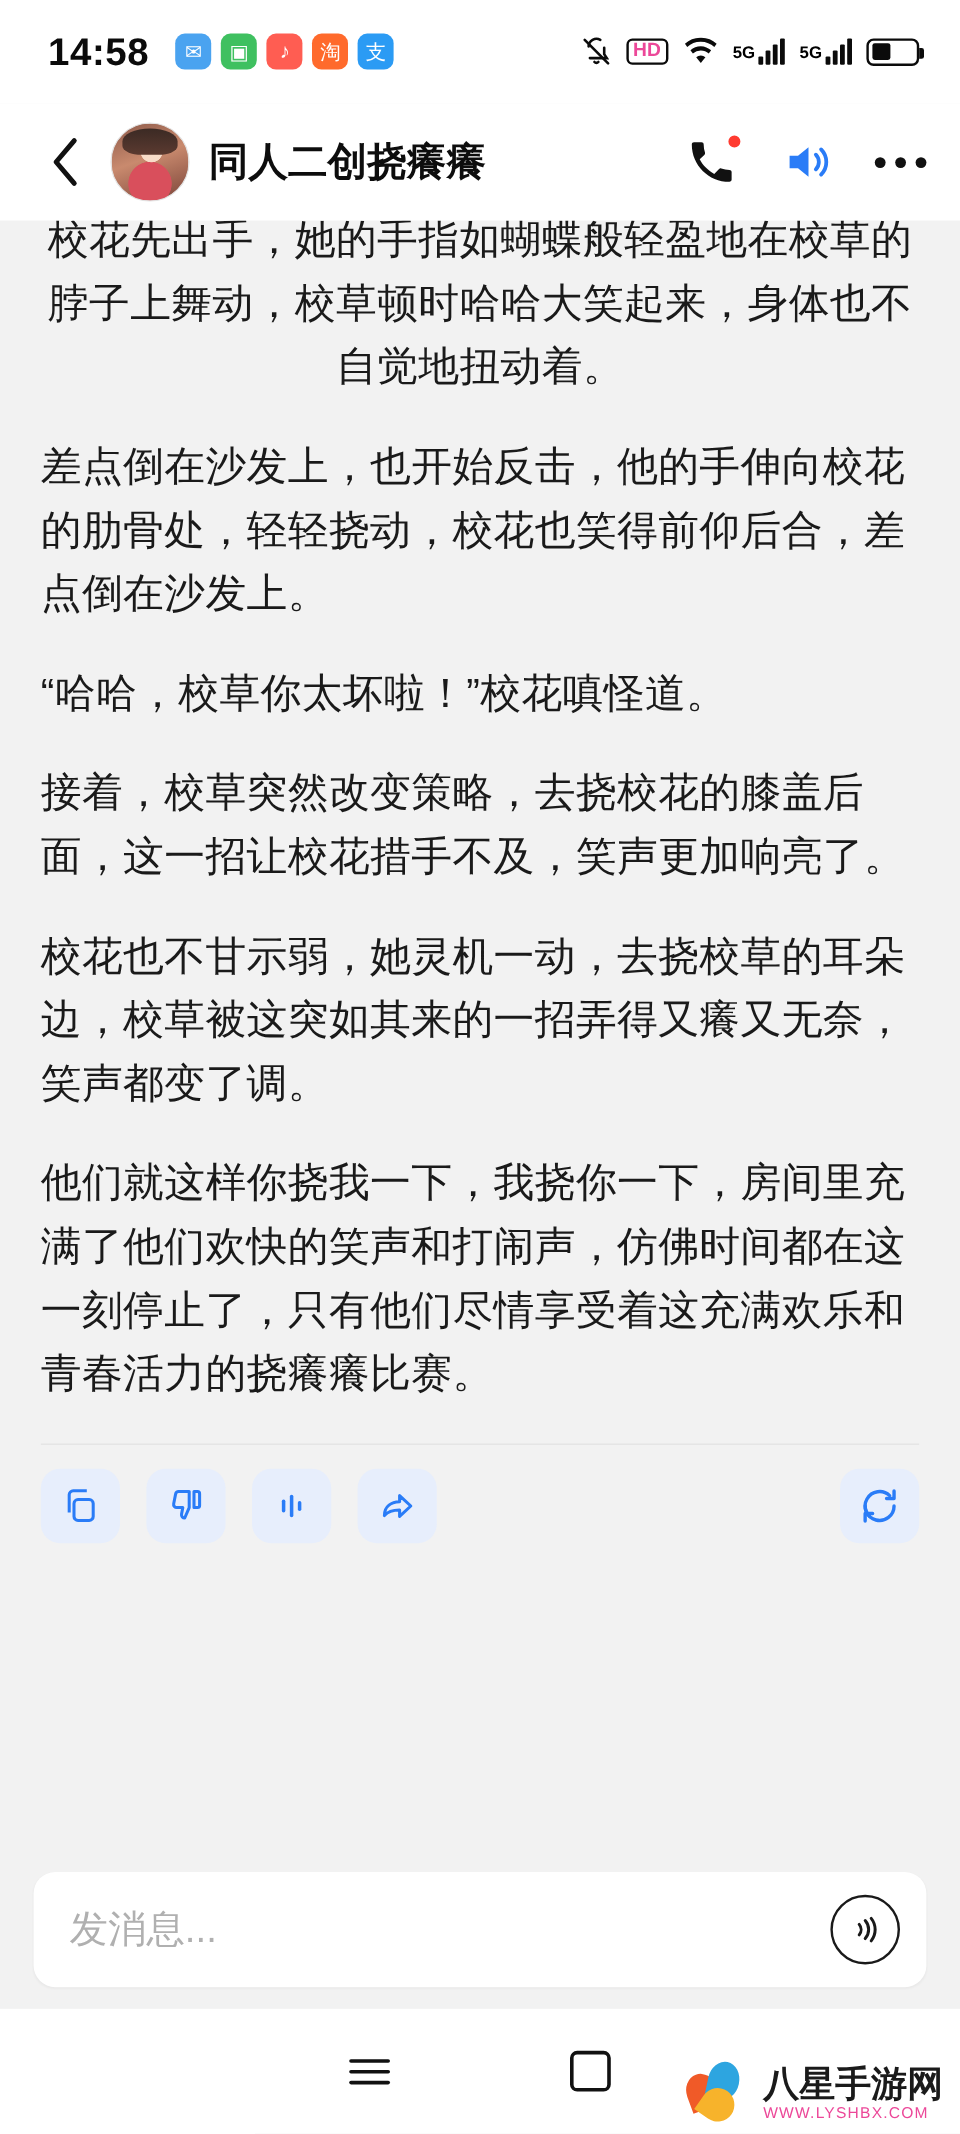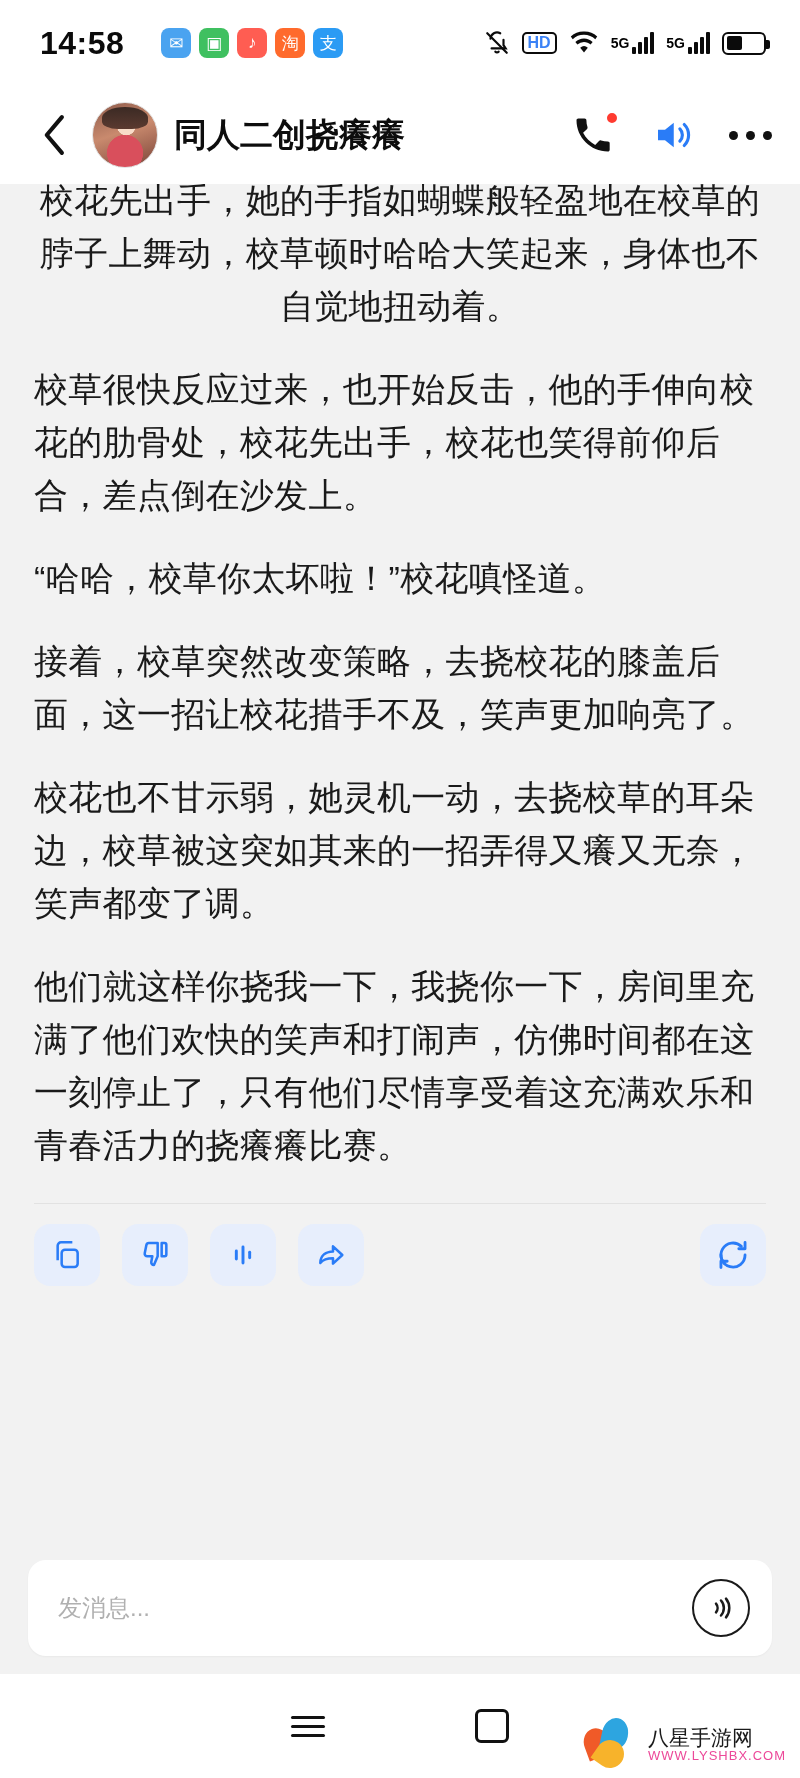--- a/index.html
+++ b/index.html
@@ -20,39 +20,39 @@
   .statusbar {
     height: 86px;
     background: #ffffff;
     display: flex; align-items: center;
     padding: 0 34px 0 40px;
     flex: 0 0 auto;
   }
   .status-time {
     font-size: 32px; font-weight: bold; color: #0b0b0b;
     letter-spacing: 0.5px;
-    margin-right: 37px;
+    margin-right: 22px;
   }
   .status-apps { display: flex; align-items: center; gap: 8px; }
   .appicon {
     width: 30px; height: 30px; border-radius: 8px;
     display: flex; align-items: center; justify-content: center;
     font-size: 17px; color: #fff;
   }
   .appicon.blue { background: #4aa3f0; }
   .appicon.green { background: #3fc060; }
   .appicon.red { background: #ff5d52; }
   .appicon.orange { background: #ff6a2c; }
   .appicon.azure { background: #2b9bf4; }
 
   .status-right {
     margin-left: auto;
     display: flex; align-items: center; gap: 12px;
   }
-  .st-icon { color: #3b82f6; display: flex; align-items: center; }
+  .st-icon { color: #ec4899; display: flex; align-items: center; }
   .hd-badge {
     border: 2px solid #0b0b0b; border-radius: 5px;
     font-size: 16px; font-weight: bold; padding: 1px 4px;
     line-height: 1;
   }
   .sig-group { display: flex; align-items: flex-end; gap: 3px; }
   .sig-label { font-size: 14px; font-weight: bold; line-height: 1; margin-bottom: 4px;}
   .bars { display: flex; align-items: flex-end; gap: 2px; height: 22px; }
   .bars i { width: 4px; background: #0b0b0b; border-radius: 1px; display:block;}
   .bars i:nth-child(1){height:7px}
@@ -154,21 +154,21 @@
     flex: 0 0 auto;
     background: #f2f2f2;
     padding: 14px 28px 18px 28px;
   }
   .input-pill {
     height: 96px; background: #ffffff; border-radius: 18px;
     display: flex; align-items: center;
     padding: 0 22px 0 30px;
     box-shadow: 0 1px 2px rgba(0,0,0,0.04);
   }
-  .input-placeholder { font-size: 24px; color: #b0b0b0; flex: 1 1 auto; }
+  .input-placeholder { font-size: 32px; color: #b0b0b0; flex: 1 1 auto; }
   .voice-btn {
     width: 58px; height: 58px; border-radius: 50%;
     border: 2.5px solid #1a1a1a;
     display: flex; align-items: center; justify-content: center;
   }
 
   
   .navbar {
     flex: 0 0 auto;
     height: 104px; background: #ffffff;
@@ -188,21 +188,21 @@
   .wm-logo {
     width: 54px; height: 54px; position: relative;
   }
   .wm-logo .p1, .wm-logo .p2, .wm-logo .p3 {
     position: absolute; border-radius: 50% 50% 50% 0;
   }
   .wm-logo .p1 { left: 0; top: 10px; width: 26px; height: 30px; background: #f05a28; transform: rotate(-20deg); }
   .wm-logo .p2 { left: 18px; top: 0px; width: 26px; height: 32px; background: #2da5e0; transform: rotate(12deg); }
   .wm-logo .p3 { left: 12px; top: 22px; width: 28px; height: 28px; background: #f7b32b; transform: rotate(35deg); }
   .wm-text { display: flex; flex-direction: column; line-height: 1.05; }
-  .wm-main { font-size: 21px; font-weight: normal; color: #1a1a1a; }
+  .wm-main { font-size: 30px; font-weight: bold; color: #1a1a1a; }
   .wm-sub { font-size: 13px; color: #ec4899; letter-spacing: 1px; }
 </style>
 </head>
 <body>
 
 <div class="phone">
 
   <div class="statusbar">
     <div class="status-time">14:58</div>
     <div class="status-apps">
@@ -280,21 +280,21 @@
           <i></i>
           <i></i>
           <i></i>
         </span>
     </div>
   </div>
 
   <div class="conversation">
     <div class="msg-card">
       <p class="para first">校花先出手，她的手指如蝴蝶般轻盈地在校草的脖子上舞动，校草顿时哈哈大笑起来，身体也不自觉地扭动着。</p>
-      <p class="para">校草很快反应过来，也开始反击，他的手伸向校花的肋骨处，校花先出手，校花也笑得前仰后合，差点倒在沙发上。</p>
+      <p class="para">差点倒在沙发上，也开始反击，他的手伸向校花的肋骨处，轻轻挠动，校花也笑得前仰后合，差点倒在沙发上。</p>
       <p class="para">“哈哈，校草你太坏啦！”校花嗔怪道。</p>
       <p class="para">接着，校草突然改变策略，去挠校花的膝盖后面，这一招让校花措手不及，笑声更加响亮了。</p>
       <p class="para">校花也不甘示弱，她灵机一动，去挠校草的耳朵边，校草被这突如其来的一招弄得又癢又无奈，笑声都变了调。</p>
       <p class="para">他们就这样你挠我一下，我挠你一下，房间里充满了他们欢快的笑声和打闹声，仿佛时间都在这一刻停止了，只有他们尽情享受着这充满欢乐和青春活力的挠癢癢比赛。</p>
     </div>
     <div class="divider"></div>
     <div class="actionbar">
       <div class="act-btn">
         <svg width="32" height="32" viewBox="0 0 24 24" fill="none" stroke="#2a7cf7" stroke-width="1.9" stroke-linejoin="round">
           <rect x="8" y="8" width="12" height="13" rx="2.5"></rect>

